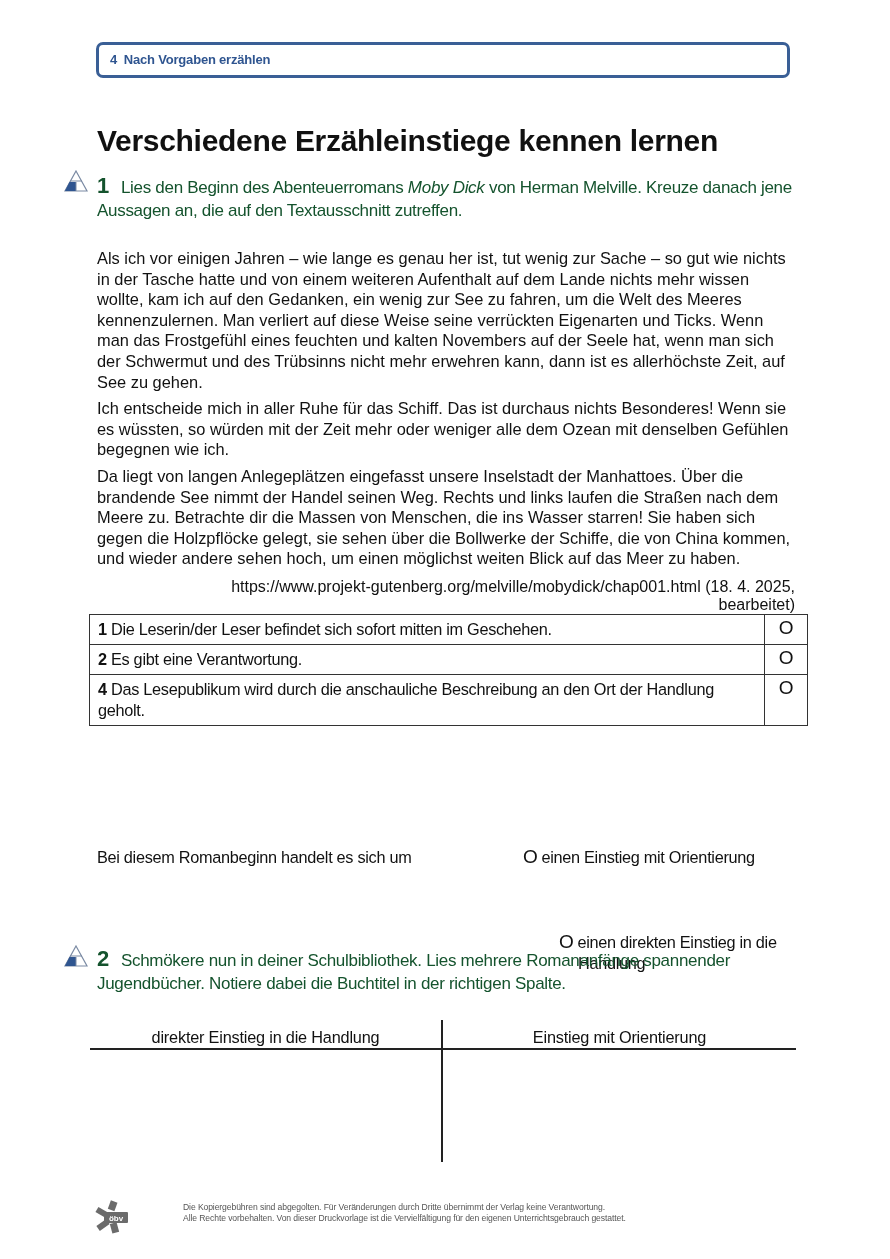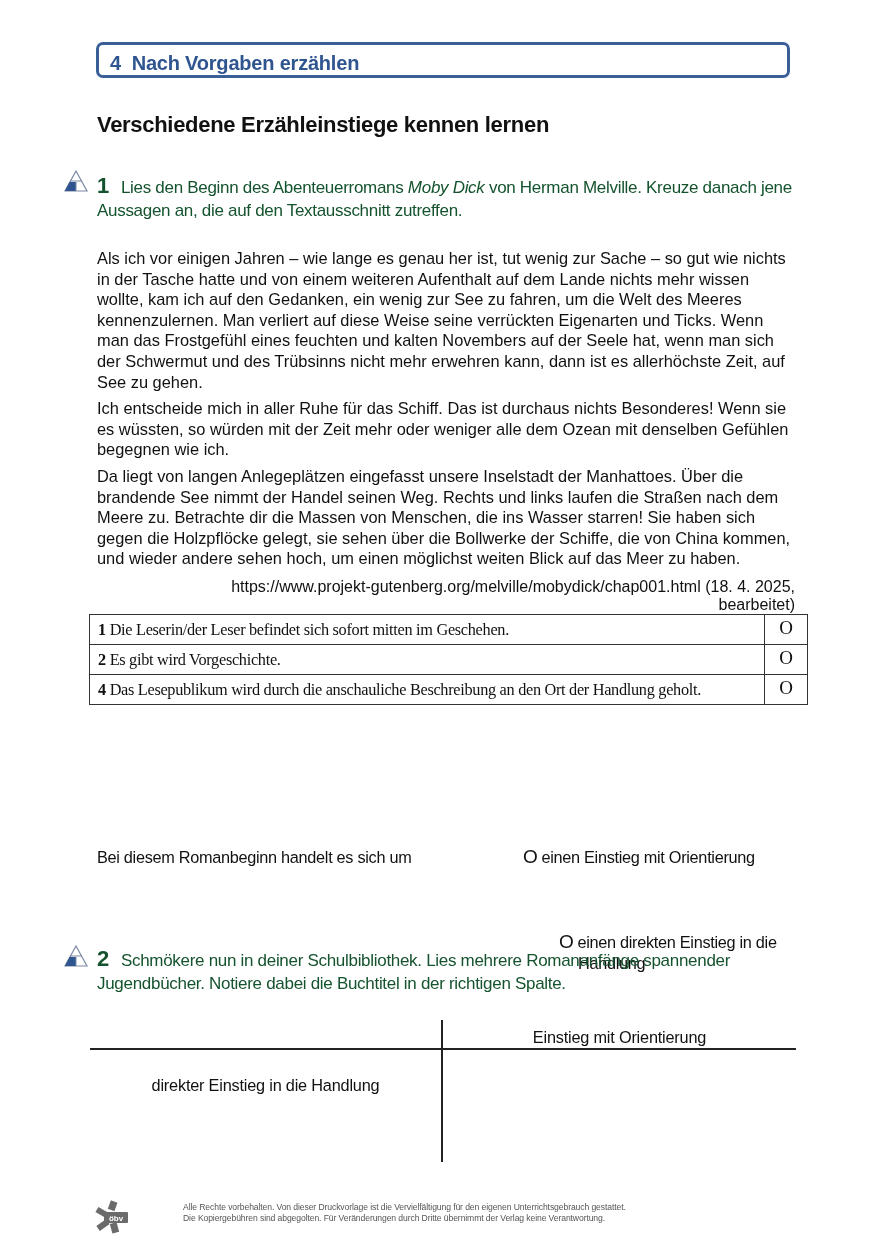--- a/index.html
+++ b/index.html
@@ -1,27 +1,27 @@
 <!DOCTYPE html>
 <html><head>
 <meta charset="utf-8">
 <style>
   html, body { margin:0; padding:0; background:#fff; }
   body { width:890px; height:1259px; position:relative; overflow:hidden; font-family:"Liberation Sans", sans-serif; color:#111; }
   .abs { position:absolute; }
   .chapter-box { left:96px; top:42px; width:694px; height:36px; border:3px solid #3a5f96; border-radius:7px; box-sizing:border-box; }
-  .chapter-title { left:110px; top:52px; font-size:20px; font-weight:bold; color:#2f5590; letter-spacing:-0.2px; }
-  .page-title { left:97px; top:112px; font-size:22px; font-weight:bold; color:#111; letter-spacing:-0.3px;text-align:center; }
+  .chapter-title { left:110px; top:52px; font-size:13px; font-weight:bold; color:#2f5590; letter-spacing:-0.2px; }
+  .page-title { left:97px; top:124px; font-size:30px; font-weight:bold; color:#111; letter-spacing:-0.3px;text-align:center; }
   .task { left:97px; width:710px; font-size:17px; color:#14532d; line-height:23px; letter-spacing:-0.3px; }
   .task .num { font-size:22px; font-weight:bold; margin-right:12px; }
   .task-icon { position:absolute; left:64px; width:24px; height:22px; }
   .passage { left:97px; width:700px; font-family:Liberation Sans, sans-serif; font-size:16.4px; line-height:20.6px; color:#111; }
   .passage p { margin:0 0 6px 0; }
   .source { left:200px; width:595px; text-align:right; top:578px; font-size:16px; color:#111; }
-  table.statements { position:absolute; left:89px; top:614px; width:719px; border-collapse:collapse; font-size:16.3px; letter-spacing:-0.3px;font-family:Liberation Serif, serif; }
+  table.statements { position:absolute; left:89px; top:614px; width:719px; border-collapse:collapse; font-size:16.3px; letter-spacing:-0.3px; }
   table.statements td { border:1.5px solid #333; padding:4px 8px 4px 8px; vertical-align:top; line-height:21px; }
   table.statements td.box { width:26px; text-align:center; font-size:19px; padding:2px 8px; }
   .q-label { left:97px; top:848px; font-size:16.3px; letter-spacing:-0.3px; }
   .opt { left:523px; font-size:16.3px; letter-spacing:-0.3px; width:280px; line-height:21px; }
   .opt .o { font-size:19px; margin-right:4px; }
   .col-head { top:1028px; font-size:16.3px; letter-spacing:-0.2px; text-align:center; }
   .hline { left:90px; top:1048px; width:706px; height:1.5px; background:#222; }
   .vline { left:441px; top:1020px; width:1.5px; height:142px; background:#222; }
   .footer-text { left:183px; top:1202px; font-size:8.6px; line-height:11px; color:#555; letter-spacing:-0.1px; }
   .logo { left:94px; top:1200px; width:36px; height:34px; }
@@ -53,21 +53,21 @@
 </div>
 <div class="abs source">https://www.projekt-gutenberg.org/melville/mobydick/chap001.html (18. 4. 2025, bearbeitet)</div>
 
 <table class="statements">
   <tbody>
       <tr>
     <td><b>1</b> <span>Die Leserin/der Leser befindet sich sofort mitten im Geschehen.</span></td>
     <td class="box">O</td>
   </tr>
   <tr>
-    <td><b>2</b> <span>Es gibt wird Vorgeschichte.</span></td>
+    <td><b>2</b> <span>Es gibt eine Verantwortung.</span></td>
     <td class="box">O</td>
   </tr>
   <tr>
     <td><b>4</b> <span>Das Lesepublikum wird durch die anschauliche Beschreibung an den Ort der Handlung geholt.</span></td>
     <td class="box">O</td>
   </tr>
 </tbody>
   </table>
 
 <div class="abs q-label">Bei diesem Romanbeginn handelt es sich um</div>
@@ -81,33 +81,33 @@
 <svg class="task-icon" style="top:945px" viewBox="0 0 24 22">
   <polygon points="12,1 23,21 1,21" fill="none" stroke="#7a8aa3" stroke-width="1.2"></polygon>
   <line x1="6" y1="11" x2="18" y2="11" stroke="#7a8aa3" stroke-width="1"></line>
   <polygon points="5.5,12 12,12 12,21 1,21" fill="#2f5590"></polygon>
   <line x1="12" y1="12" x2="12" y2="21" stroke="#7a8aa3" stroke-width="1"></line>
 </svg>
 <div class="abs task" style="top:947px">
   <span class="num">2</span><span>Schmökere nun in deiner Schulbibliothek. Lies mehrere Romananfänge spannender Jugendbücher. Notiere dabei die Buchtitel in der richtigen Spalte.</span>
 </div>
 
-<div class="abs col-head" style="left:90px; width:351px;margin-top:48px;">direkter Einstieg in die Handlung</div>
+<div class="abs col-head" style="left:90px; width:351px;">direkter Einstieg in die Handlung</div>
 <div class="abs col-head" style="left:443px; width:353px;">Einstieg mit Orientierung</div>
 <div class="abs hline"></div>
 <div class="abs vline"></div>
 <div class="abs" style="left:90px; top:1052px; width:350px; height:108px;"></div>
 <div class="abs" style="left:444px; top:1052px; width:352px; height:108px;"></div>
 
 <svg class="abs logo" viewBox="0 0 36 34">
   <g fill="#6b6b6b">
     <rect x="15" y="1" width="7" height="9" transform="rotate(20 18 6)"></rect>
     <rect x="2" y="10" width="14" height="6" transform="rotate(30 9 13)"></rect>
     <rect x="3" y="22" width="12" height="6" transform="rotate(-35 9 25)"></rect>
     <rect x="17" y="23" width="7" height="10" transform="rotate(-15 20 28)"></rect>
     <rect x="10" y="12" width="24" height="11" rx="1"></rect>
   </g>
   <text x="22" y="20.5" font-family="Liberation Sans, sans-serif" font-size="8" font-weight="bold" fill="#fff" text-anchor="middle">öbv</text>
 </svg>
 <div class="abs footer-text">
+  <div>Die Kopiergebühren sind abgegolten. Für Veränderungen durch Dritte übernimmt der Verlag keine Verantwortung.</div>
   <div>Alle Rechte vorbehalten. Von dieser Druckvorlage ist die Vervielfältigung für den eigenen Unterrichtsgebrauch gestattet.</div>
-  <div>Die Kopiergebühren sind abgegolten. Für Veränderungen durch Dritte übernimmt der Verlag keine Verantwortung.</div>
 </div>
 
 </body></html>

